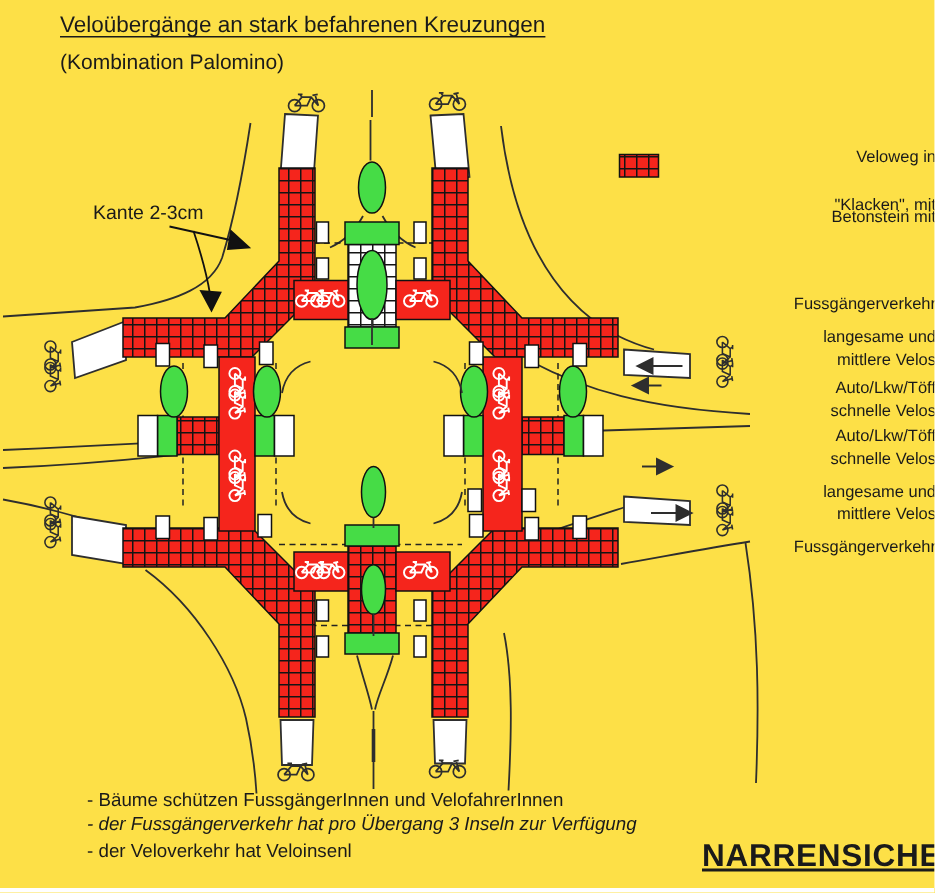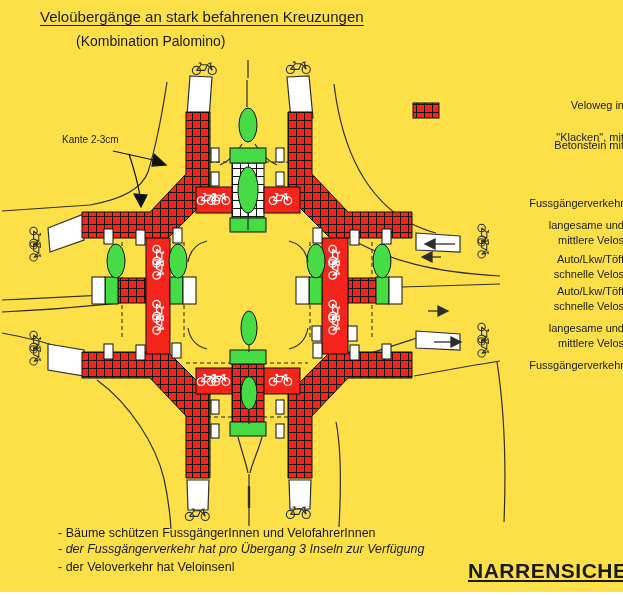--- a/index.html
+++ b/index.html
@@ -1,21 +1,21 @@
 <!DOCTYPE html>
 <html style="--velo-red: #f5251c; --island-green: #46dc46;"><head>
 <meta charset="utf-8">
 <style>
   html,body{margin:0;padding:0;background:#fff;}
   .page{position:relative;width:623px;height:592px;background:#fde047;overflow:hidden;
         font-family:"Liberation Sans", sans-serif;color:#1a1a1a;}
   .abs{position:absolute;}
   .title{font-size:15px;text-decoration:underline;text-underline-offset:3px;}
-  .subtitle{font-size:14px;margin-left:36px;}
-  .kante{font-size:10px;}
+  .subtitle{font-size:14px;}
+  .kante{font-size:13px;}
   .rc{left:478px;width:146px;text-align:right;font-size:11px;line-height:14px;}
   .note{left:58px;font-size:12.5px;white-space:nowrap;}
   .brand{font-size:21px;font-weight:bold;letter-spacing:.5px;text-decoration:underline;}
   svg{position:absolute;left:0;top:0;}
   .redf{fill:var(--velo-red,#f5251c);}
   .greenf{fill:var(--island-green,#46dc46);}
   .wht{fill:#ffffff;}
   .blk{stroke:#111;stroke-width:1;}
   .road{stroke:#2e2e2e;stroke-width:1.2;fill:none;}
   .dash{stroke:#222;stroke-width:1;stroke-dasharray:4 3;fill:none;}

